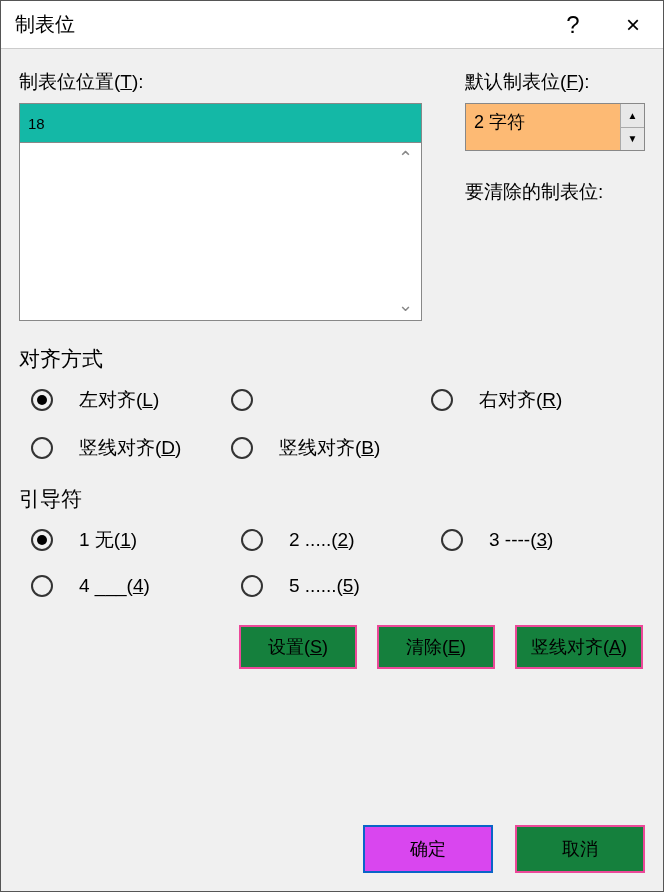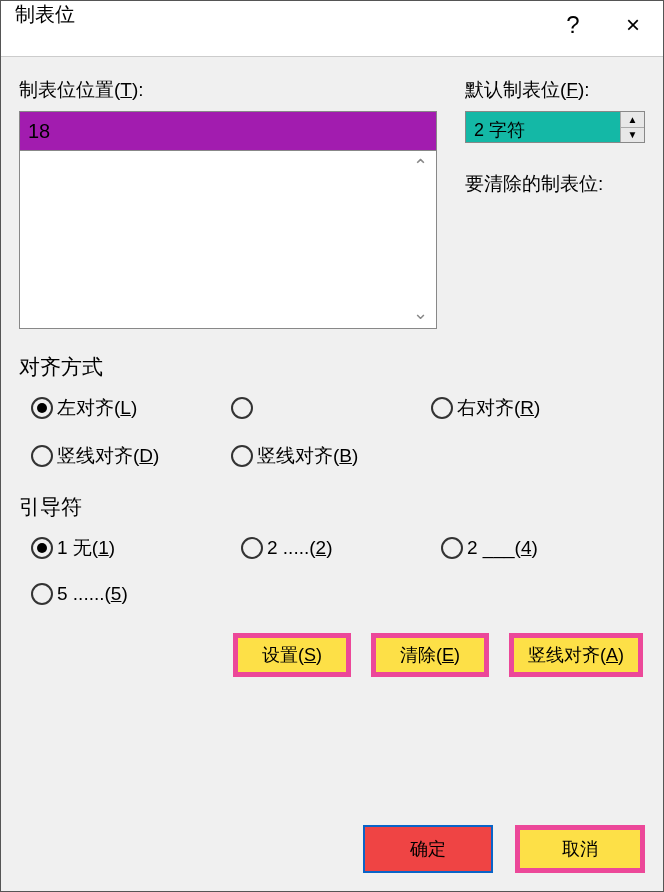--- a/index.html
+++ b/index.html
@@ -14,23 +14,24 @@
   }
   .dialog {
     width: 664px;
     height: 892px;
     border: 1px solid #555;
     background: #f0f0f0;
     display: flex;
     flex-direction: column;
   }
   .titlebar {
-    height: 56px;
+    height: 48px;
     background: #fff;
     display: flex;
+    align-items: center;
     padding: 0 0 0 14px;
     border-bottom: 1px solid #ccc;
   }
   .titlebar-title {
     flex: 1;
     font-size: 20px;
     color: #000;
   }
   .titlebar-btn {
     width: 60px;
@@ -44,37 +45,37 @@
     cursor: pointer;
   }
   .content {
     flex: 1;
     padding: 20px 18px 14px 18px;
     display: flex;
     flex-direction: column;
   }
   .top-row {
     display: flex;
-    gap: 28px;
+    gap: 43px;
   }
   .tab-pos-col { flex: 1; min-width: 0; }
   .default-col { width: 180px; flex-shrink:0; }
   .field-label {
     font-size: 19px;
     margin-bottom: 8px;
     color: #000;
   }
   .field-label .mn { text-decoration: underline; }
   .tab-input {
     width: 100%;
     height: 40px;
-    font-size: 20px;
+    font-size: 15px;
     padding: 4px 8px;
     border: 1px solid #888;
-    background: #a21caf;
+    background: #14b8a6;
     outline: none;
   }
   .tab-list {
     width: 100%;
     height: 178px;
     border: 1px solid #888;
     border-top: none;
     background: #fff;
     position: relative;
   }
@@ -83,22 +84,22 @@
     right: 8px;
     color: #888;
     font-size: 18px;
     user-select: none;
   }
   .scroll-indicator.up { top: 4px; }
   .scroll-indicator.down { bottom: 4px; }
   .spinner-wrap {
     display: flex;
     border: 1px solid #888;
-    background: #14b8a6;
-    height: 32px;
+    background: #fdba74;
+    height: 48px;
   }
   .spinner-val {
     flex: 1;
     padding: 6px 8px;
     font-size: 18px;
   }
   .spinner-btns {
     width: 24px;
     display: flex;
     flex-direction: column;
@@ -125,21 +126,21 @@
   .radio-grid {
     display: grid;
     padding-left: 12px;
     row-gap: 22px;
   }
   .align-grid { grid-template-columns: 200px 200px 1fr; }
   .leader-grid { grid-template-columns: 210px 200px 1fr; }
   .radio-item {
     display: flex;
     align-items: center;
-    gap: 4px;
+    gap: 26px;
     cursor: pointer;
     font-size: 19px;
   }
   .radio-circle {
     width: 22px; height: 22px;
     border: 2px solid #333;
     border-radius: 50%;
     display:flex; align-items:center; justify-content:center;
     flex-shrink:0;
   }
@@ -153,32 +154,32 @@
   .action-row {
     display:flex;
     justify-content:flex-end;
     gap: 20px;
     margin-top: 28px;
     padding-right: 2px;
   }
   .btn {
     min-width: 118px;
     height: 44px;
-    background: #fde047;
-    border: 5px solid #ec4899;
+    background: #15803d;
+    border: 2px solid #ec4899;
     font-size: 18px;
     display:flex;
     align-items:center;
     justify-content:center;
     cursor:pointer;
     padding: 0 14px;
   }
   .btn .mn { text-decoration: underline; }
   .btn-primary {
-    background: #ef4444;
+    background: #d946ef;
     border: 2px solid #0a64c8;
   }
   .bottom-row {
     display:flex;
     justify-content:flex-end;
     gap: 22px;
     padding: 0 18px 18px 0;
     margin-top: auto;
   }
   .bottom-row .btn { min-width: 130px; height: 48px; }
@@ -250,21 +251,25 @@
       <label class="radio-item">
         <span class="radio-circle checked"></span>
         <span><span>1 无</span>(<span class="mn">1</span>)</span>
       </label>
       <label class="radio-item">
         <span class="radio-circle"></span>
         <span><span>2 .....</span>(<span class="mn">2</span>)</span>
       </label>
       <label class="radio-item">
         <span class="radio-circle"></span>
-        <span><span>2 ___</span>(<span class="mn">4</span>)</span>
+        <span><span>3 ----</span>(<span class="mn">3</span>)</span>
+      </label>
+      <label class="radio-item">
+        <span class="radio-circle"></span>
+        <span><span>4 ___</span>(<span class="mn">4</span>)</span>
       </label>
       <label class="radio-item">
         <span class="radio-circle"></span>
         <span><span>5 ......</span>(<span class="mn">5</span>)</span>
       </label>
     </div>
 
     <div class="action-row">
       <div class="btn">
         <span><span>设置</span>(<span class="mn">S</span>)</span>

